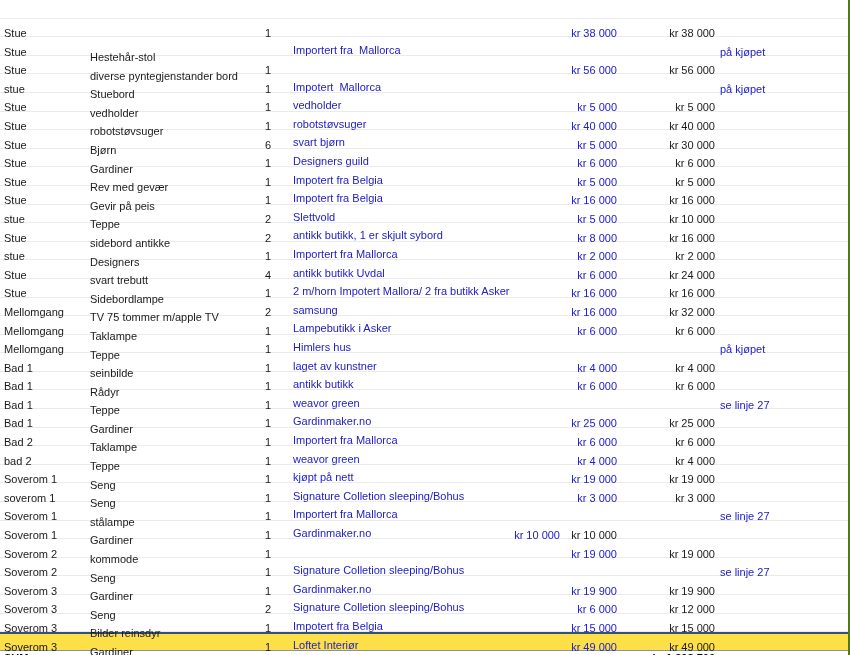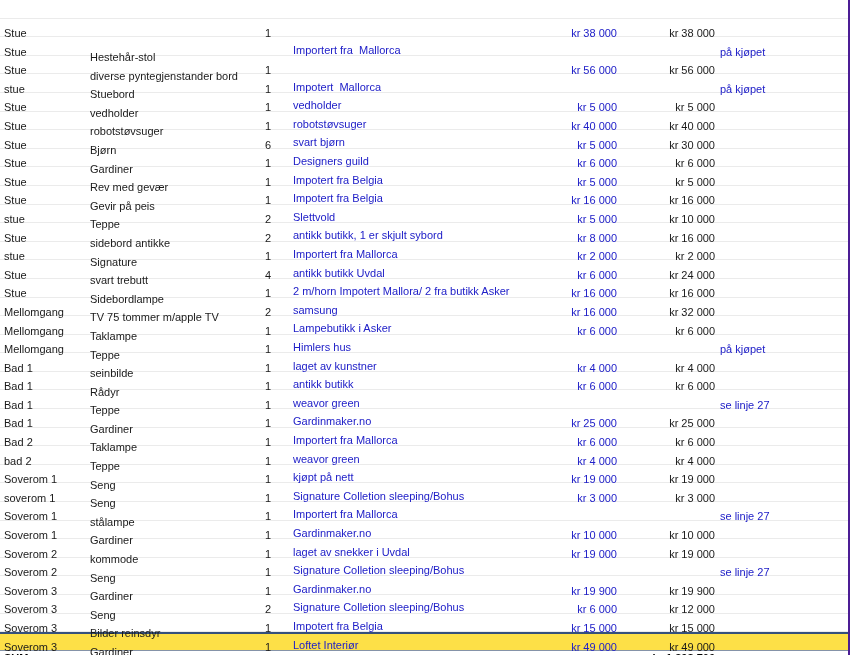--- a/index.html
+++ b/index.html
@@ -7,21 +7,21 @@
   html, body {
     width: 850px; height: 655px;
     background: #ffffff;
     font-family: "Liberation Sans", sans-serif;
     overflow: hidden;
   }
   .sheet {
     position: relative;
     width: 850px; height: 655px;
     background: #ffffff;
-    border-right: 2px solid #4c1d95;
+    border-right: 2px solid #4d7c0f;
   }
   .row {
     display: grid;
     grid-template-columns: 88px 148px 39px 290px 57px 98px 55px 1fr;
     height: 18.6px;
     border-bottom: 1px solid #ebebeb;
     align-items: center;
   }
   .c {
     font-size: 11px;
@@ -171,21 +171,21 @@
     <div class="c qty">2</div>
     <div class="c source">antikk butikk, 1 er skjult sybord</div>
     <div class="c unit">kr 5 000</div>
     <div class="c total">kr 10 000</div>
     <div class="c note"></div>
     <div class="c filler"></div>
   </div>
 
   <div class="row">
     <div class="c room">Stue</div>
-    <div class="c item">Signature</div>
+    <div class="c item">Designers</div>
     <div class="c qty">2</div>
     <div class="c source">Importert fra Mallorca</div>
     <div class="c unit">kr 8 000</div>
     <div class="c total">kr 16 000</div>
     <div class="c note"></div>
     <div class="c filler"></div>
   </div>
 
   <div class="row">
     <div class="c room">stue</div>
@@ -349,21 +349,20 @@
     <div class="c unit"></div>
     <div class="c total"></div>
     <div class="c note">se linje 27</div>
     <div class="c filler"></div>
   </div>
 
   <div class="row">
     <div class="c room">Soverom 1</div>
     <div class="c item">kommode</div>
     <div class="c qty">1</div>
-    <div class="c source">laget av snekker i Uvdal</div>
     <div class="c unit">kr 10 000</div>
     <div class="c total">kr 10 000</div>
     <div class="c note"></div>
     <div class="c filler"></div>
   </div>
 
   <div class="row">
     <div class="c room">Soverom 2</div>
     <div class="c item">Seng</div>
     <div class="c qty">1</div>

